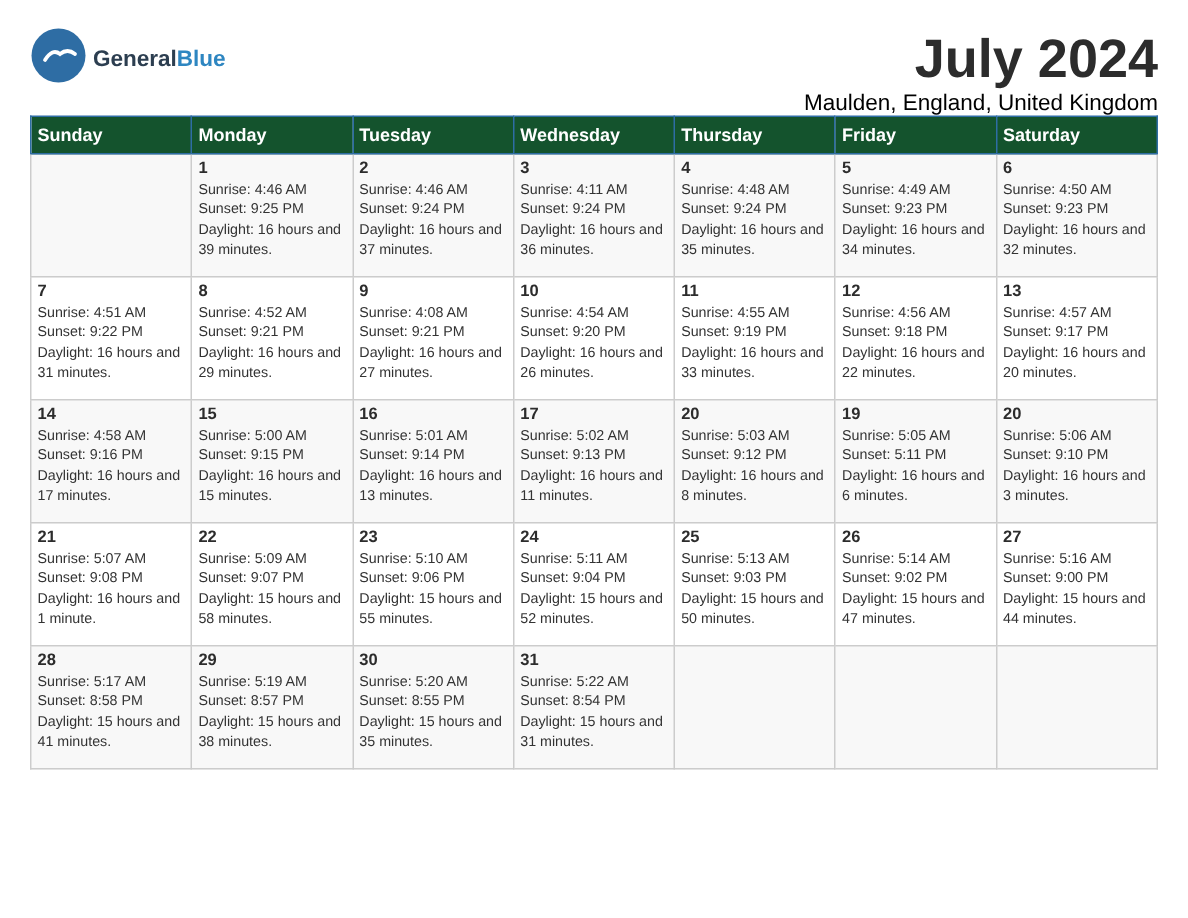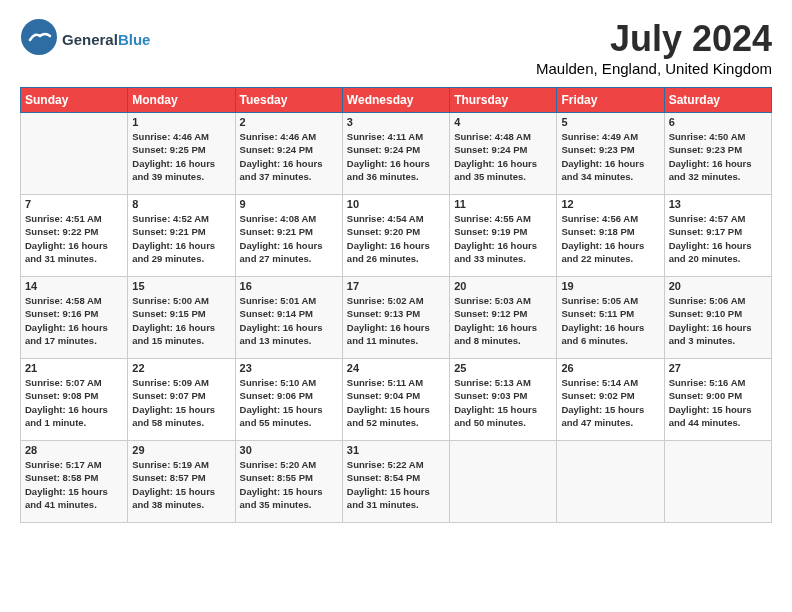--- a/index.html
+++ b/index.html
@@ -11,41 +11,40 @@
       overflow: hidden;
     }
     .container {
       width: 792px;
       padding: 18px 20px 10px 20px;
     }
     .header {
       display: flex;
       justify-content: space-between;
       align-items: flex-start;
-      margin-bottom: 10px;
     }
     .title-section {
       text-align: right;
     }
     .month-year {
       font-size: 36px;
       font-weight: bold;
       color: #2c2c2c;
     }
     .location {
       font-size: 15px;
       color: #000000;
     }
     table {
       width: 100%;
       border-collapse: collapse;
       table-layout: fixed;
     }
     thead tr th {
-      background-color: #ef4444;
+      background-color: #14532d;
       color: #fff;
       font-size: 12px;
       font-weight: bold;
       padding: 5px 4px;
       text-align: left;
       border: 1px solid #2e6da4;
     }
     tbody tr td {
       border: 1px solid #ccc;
       vertical-align: top;
@@ -63,21 +62,20 @@
     .day-number {
       font-size: 11px;
       font-weight: bold;
       display: block;
       margin-bottom: 2px;
     }
     .day-info {
       font-size: 9.5px;
       line-height: 1.4;
       color: #333;
-      font-weight: bold;
     }
     .logo-wrapper {
       display: flex;
       align-items: center;
       gap: 4px;
     }
   </style>
 </head>
 <body>
 

